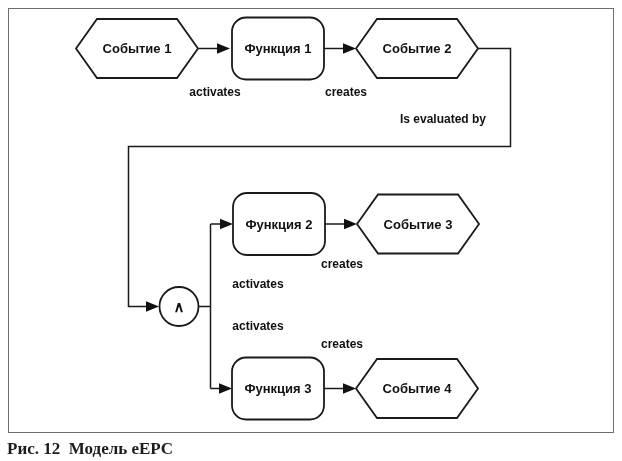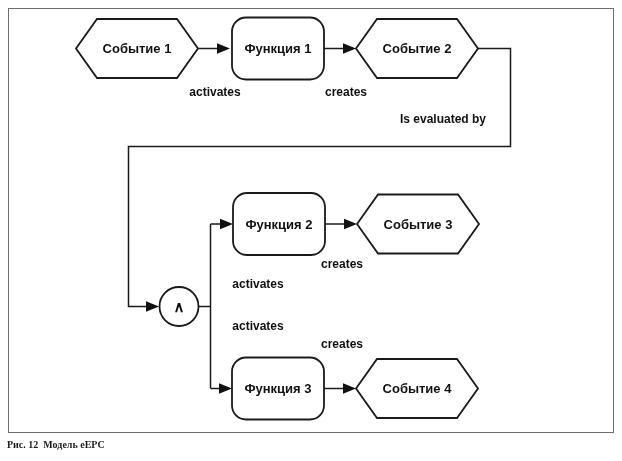--- a/index.html
+++ b/index.html
@@ -55,21 +55,21 @@
   .frame {
     fill: none;
     stroke: #6e6e6e;
     stroke-width: 1;
   }
   .caption {
     position: absolute;
     left: 7px;
     top: 439px;
     font-family: "Liberation Serif", serif;
-    font-size: 10px;
+    font-size: 17px;
     font-weight: 600;
     color: #1c1c1c;
     white-space: pre;
   }
 </style>
 </head>
 <body>
 
 <div class="stage">
 

